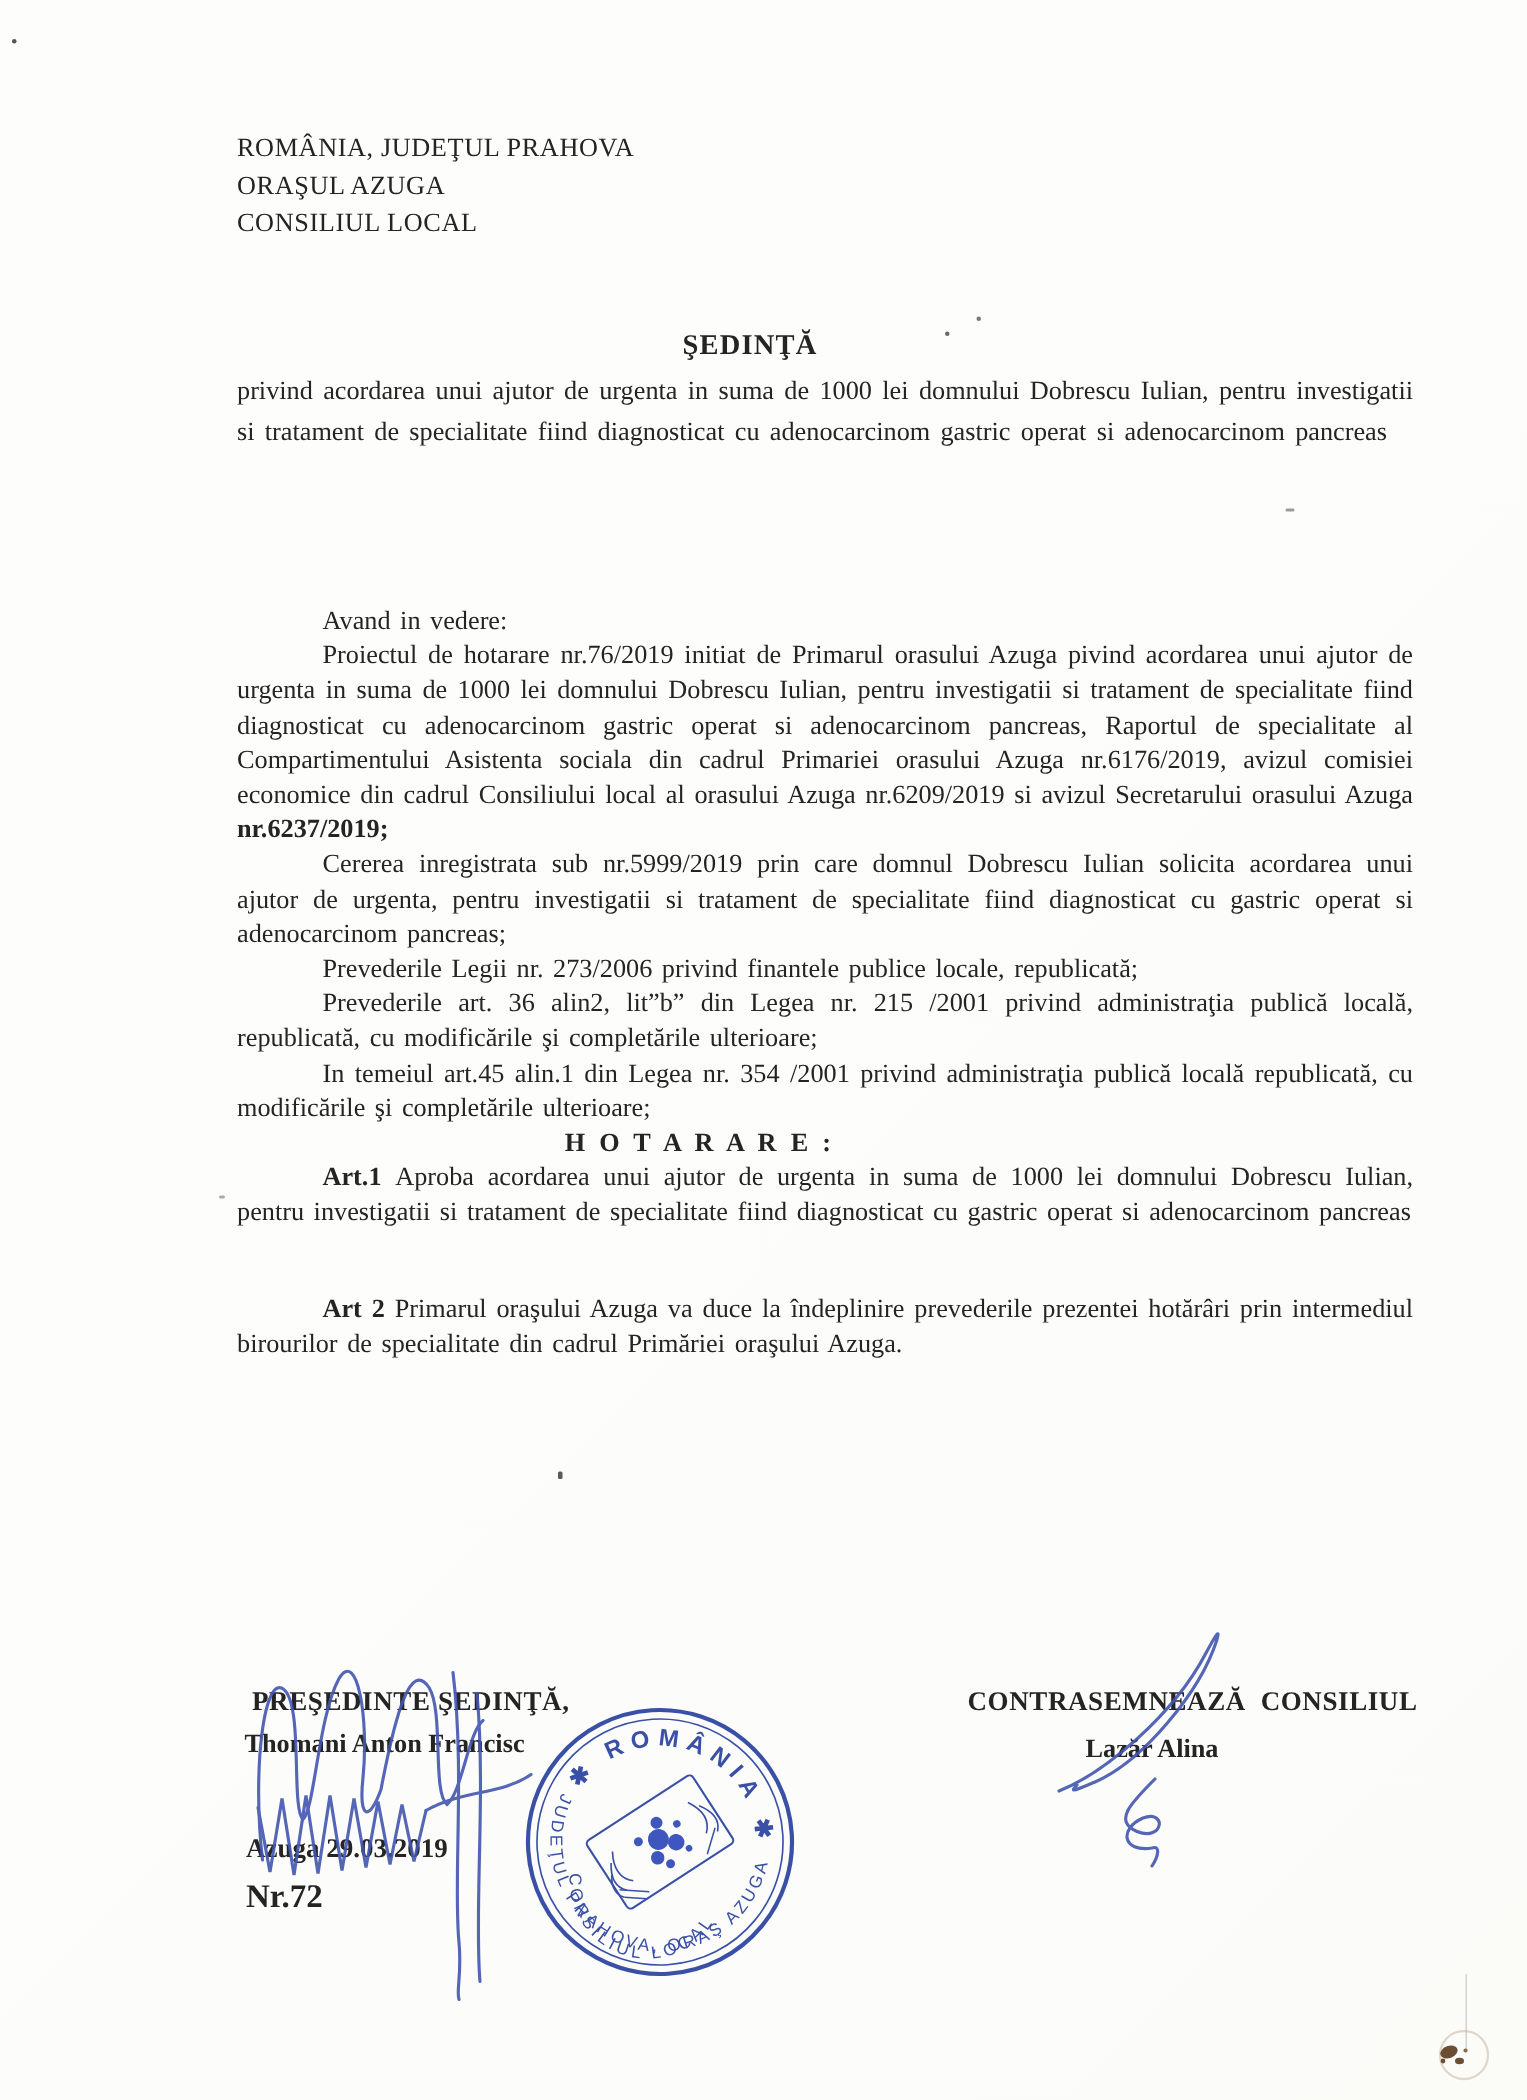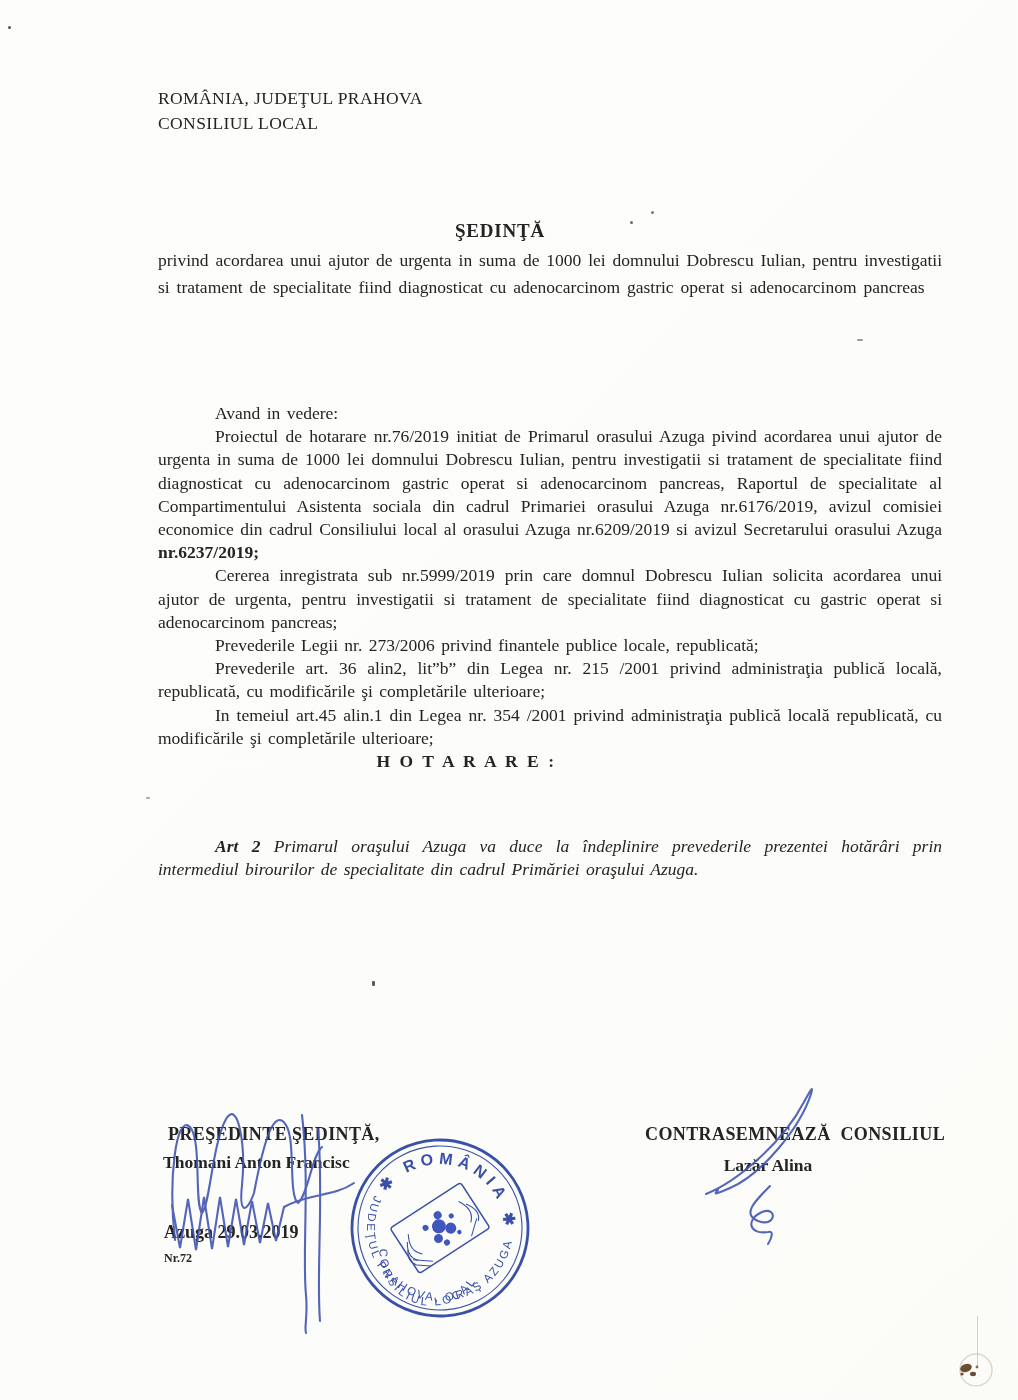--- a/index.html
+++ b/index.html
@@ -31,54 +31,56 @@
     font-size:17.5px;line-height:23.2px;text-align:justify;word-spacing:2px;
   }
   .body-text p{margin:0;}
   .ind{text-indent:57px;}
   .adopt{font-weight:bold;text-indent:40px;}
   .decision{
     font-weight:bold;text-align:center;margin-top:21px;
     position:relative;left:-84px;letter-spacing:1.5px;
   }
   .article{text-indent:57px;margin-top:21px;}
-  .article.second{margin-top:62px;font-style:italic;}
+  .article.second{margin-top:41px;}
   .article b{font-weight:bold;}
   .sig-left-role{position:absolute;left:168px;top:1124px;font-weight:bold;font-size:18px;letter-spacing:.4px;}
   .sig-left-name{position:absolute;left:163px;top:1152px;font-weight:bold;font-size:17.5px;}
   .sig-right-role{position:absolute;left:645px;top:1124px;width:300px;text-align:center;font-weight:bold;font-size:18px;white-space:pre;letter-spacing:.4px;}
   .sig-right-name{position:absolute;left:648px;top:1155px;width:240px;text-align:center;font-weight:bold;font-size:17.5px;}
   .place-date{position:absolute;left:164px;top:1222px;font-weight:bold;font-size:18px;}
-  .doc-number{position:absolute;left:164px;top:1251px;font-weight:bold;font-size:12px;}
+  .doc-number{position:absolute;left:164px;top:1251px;font-weight:bold;font-size:22px;}
   svg{position:absolute;overflow:visible;}
   .speck{position:absolute;border-radius:50%;}
   .ink-line{position:absolute;width:1px;background:rgba(100,100,112,.28);}
 </style>
 </head>
 <body>
 
 <div class="page">
 
   <div class="org-block">
     <div>ROMÂNIA, JUDEŢUL PRAHOVA</div>
+    <div>ORAŞUL AZUGA</div>
     <div>CONSILIUL LOCAL</div>
   </div>
 
   <div class="doc-title">ŞEDINŢĂ</div>
 
   <div class="subtitle">privind acordarea unui ajutor de urgenta in suma de 1000 lei  domnului Dobrescu Iulian, pentru investigatii si tratament de specialitate fiind diagnosticat cu adenocarcinom gastric operat si adenocarcinom pancreas</div>
 
   <div class="body-text">
     <p class="ind">Avand in vedere:</p>
     <p class="ind"><span>Proiectul de hotarare nr.76/2019 initiat de Primarul orasului Azuga pivind acordarea unui ajutor de urgenta in suma de 1000 lei  domnului Dobrescu Iulian, pentru investigatii si tratament de specialitate fiind diagnosticat cu adenocarcinom gastric operat si adenocarcinom pancreas, Raportul de specialitate al Compartimentului Asistenta sociala din cadrul Primariei orasului Azuga nr.6176/2019, avizul comisiei economice  din cadrul Consiliului local al orasului Azuga nr.6209/2019 si  avizul Secretarului orasului Azuga </span><b>nr.6237/2019;</b></p>
     <p class="ind">Cererea inregistrata sub nr.5999/2019 prin care domnul Dobrescu Iulian solicita acordarea unui ajutor de urgenta, pentru investigatii si tratament de specialitate fiind diagnosticat cu gastric operat si adenocarcinom pancreas;</p>
     <p class="ind">Prevederile Legii nr. 273/2006 privind finantele publice locale, republicată;</p>
     <p class="ind">Prevederile art. 36 alin2, lit”b” din Legea nr. 215 /2001 privind administraţia publică locală, republicată, cu modificările şi completările ulterioare;</p>
     <p class="ind">In temeiul art.45 alin.1 din Legea nr. 354 /2001 privind administraţia publică locală republicată, cu modificările şi completările ulterioare;</p>
     <p class="decision">H O T A R A R E :</p>
+    <p class="article"><b>Art.1 </b><span>Aproba acordarea unui ajutor de urgenta in suma de 1000 lei  domnului Dobrescu Iulian, pentru investigatii si tratament de specialitate fiind diagnosticat cu gastric operat si adenocarcinom pancreas</span></p>
     <p class="article second"><b>Art 2 </b><span>Primarul oraşului Azuga va duce la îndeplinire prevederile prezentei hotărâri prin intermediul birourilor de specialitate din cadrul Primăriei oraşului Azuga.</span></p>
   </div>
 
   <div class="sig-left-role">PREŞEDINTE ŞEDINŢĂ,</div>
   <div class="sig-left-name">Thomani Anton Francisc</div>
   <div class="sig-right-role">CONTRASEMNEAZĂ  CONSILIUL</div>
   <div class="sig-right-name">Lazăr Alina</div>
   <div class="place-date">Azuga 29.03.2019</div>
   <div class="doc-number">Nr.72</div>
 

